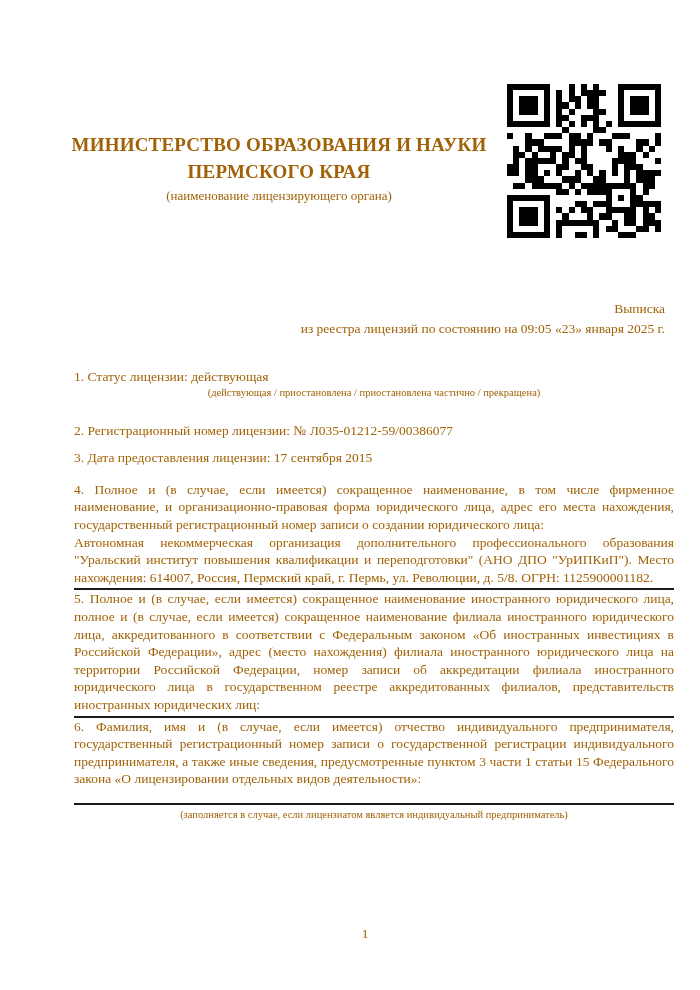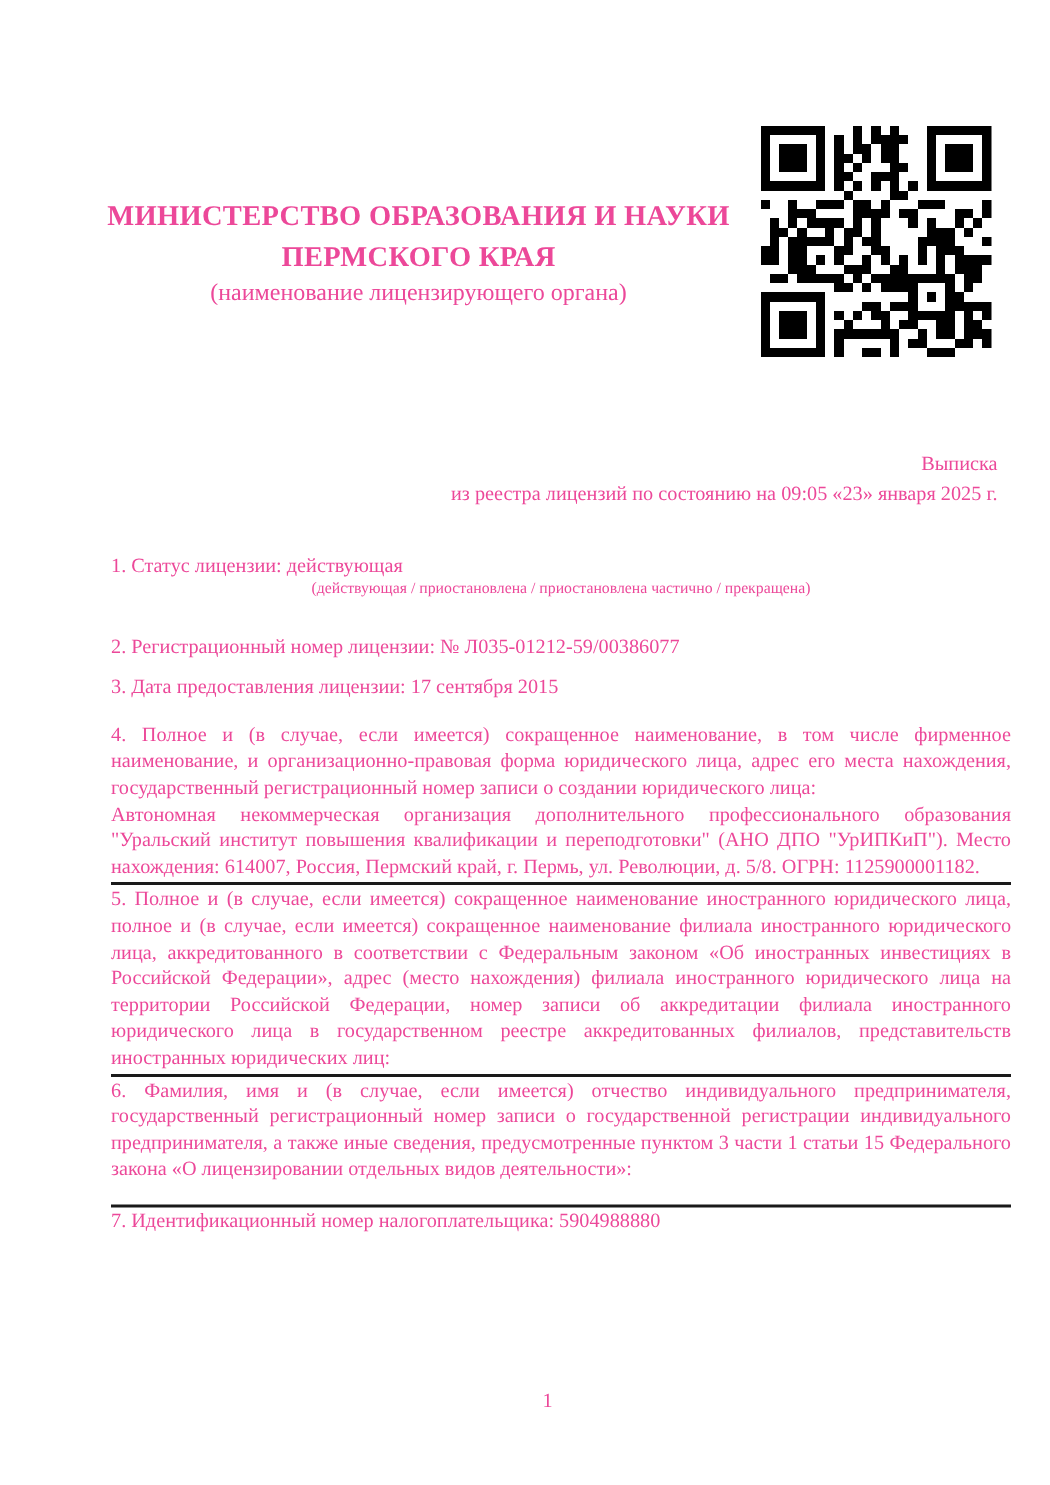--- a/index.html
+++ b/index.html
@@ -3,40 +3,40 @@
 <meta charset="utf-8">
 <style>
   * { margin: 0; padding: 0; box-sizing: border-box; }
   html, body { background: #ffffff; }
   .page {
     position: relative;
     width: 700px;
     height: 990px;
     background: #ffffff;
     font-family: "Liberation Serif", serif;
-    color: #ec4899;
+    color: #a16207;
     overflow: hidden;
   }
 
   
   .authority {
     position: absolute;
     top: 131px;
     left: 65px;
     width: 428px;
     text-align: center;
   }
   .authority-title {
     font-weight: 700;
     font-size: 19px;
     line-height: 27px;
     letter-spacing: 0.2px;
   }
   .authority-note {
-    font-size: 16px;
+    font-size: 13px;
     line-height: 13px;
     margin-top: 4px;
   }
 
   
   .qr-box {
     position: absolute;
     top: 84px;
     left: 507px;
     width: 154px;
@@ -458,21 +458,21 @@
     </div>
 
     <div class="item-foreign">
       <div class="just">5. Полное и (в случае, если имеется) сокращенное наименование иностранного юридического лица, полное и (в случае, если имеется) сокращенное наименование филиала иностранного юридического лица, аккредитованного в соответствии с Федеральным законом «Об иностранных инвестициях в Российской Федерации», адрес (место нахождения) филиала иностранного юридического лица на территории Российской Федерации, номер записи об аккредитации филиала иностранного юридического лица в государственном реестре аккредитованных филиалов, представительств иностранных юридических лиц:</div>
       <div class="rule"></div>
     </div>
 
     <div class="item-entrep">
       <div class="just">6. Фамилия, имя и (в случае, если имеется) отчество индивидуального предпринимателя, государственный регистрационный номер записи о государственной регистрации индивидуального предпринимателя, а также иные сведения, предусмотренные пунктом 3 части 1 статьи 15 Федерального закона «О лицензировании отдельных видов деятельности»:</div>
       <div class="rule"></div>
+      <div class="note">(заполняется в случае, если лицензиатом является индивидуальный предприниматель)</div>
     </div>
 
-    <div class="item-inn">7. Идентификационный номер налогоплательщика: 5904988880</div>
 
   </div>
 
   <div class="page-number">1</div>
 
 </div>
 
 </body></html>

